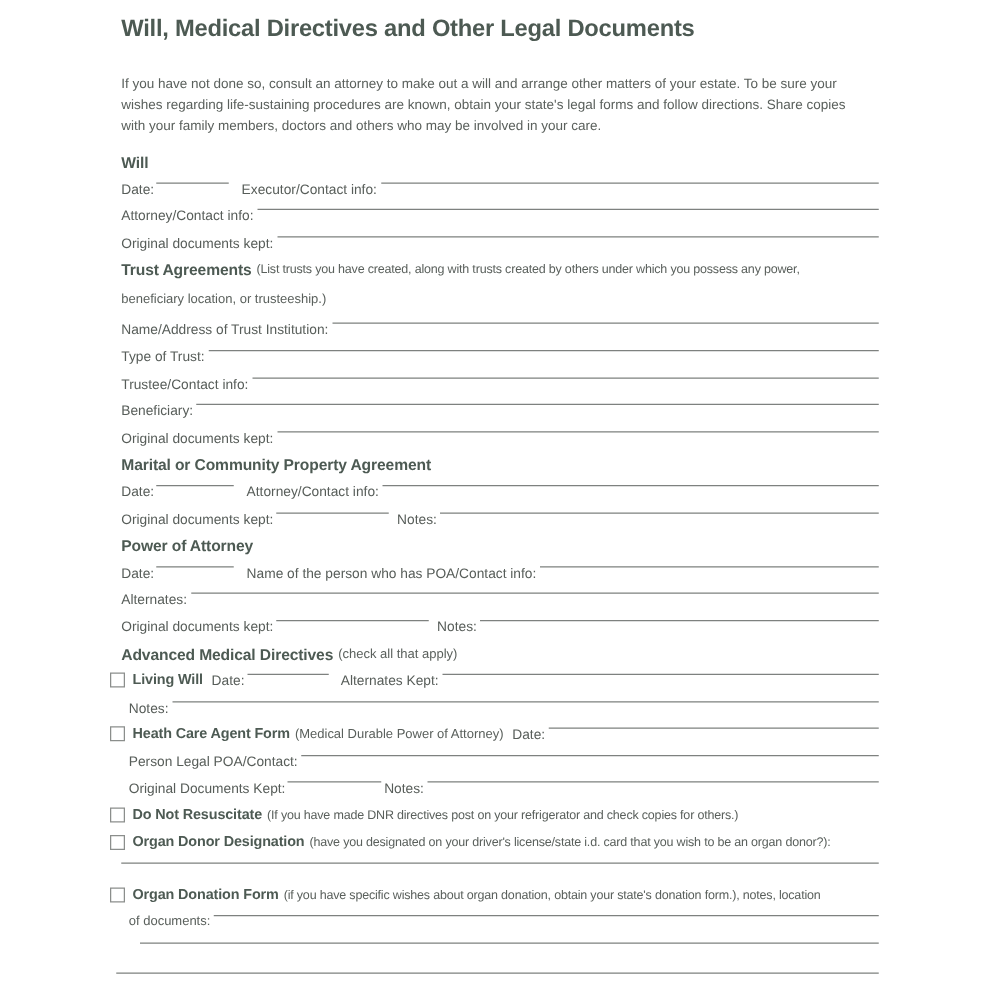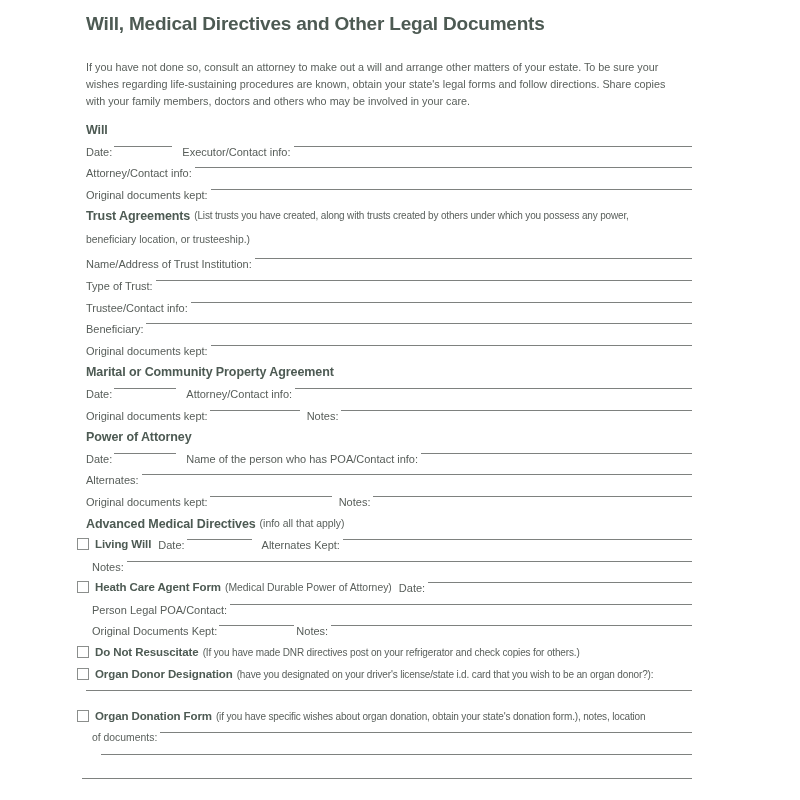--- a/index.html
+++ b/index.html
@@ -1,18 +1,18 @@
 <!DOCTYPE html>
 <html><head>
 <meta charset="utf-8">
 <style>
   * { margin:0; padding:0; box-sizing:border-box; }
   html,body { width:800px; height:800px; background:#ffffff; overflow:hidden;
               font-family:"Liberation Sans","DejaVu Sans",sans-serif; }
-  .sheet { position:absolute; left:86px; top:12px; width:606px; color:#575d59; }
+  .sheet { position:absolute; left:97px; top:12px; width:606px; color:#575d59; }
 
   .title { font-size:19px; font-weight:bold; color:#4d5a53; letter-spacing:-0.2px; line-height:24px; }
   .intro { margin-top:23px; font-size:10.8px; line-height:17px; color:#5a605c; width:600px; }
 
   .rows { margin-top:13px; }
   .row { display:flex; align-items:flex-start; height:21.6px; white-space:nowrap; }
   .row > * { flex:0 0 auto; }
 
   .h { font-size:12.5px; font-weight:bold; color:#4d5a53; letter-spacing:-0.1px; line-height:14px; }
   .lbl { font-size:11px; color:#575d59; line-height:14px; }
@@ -123,21 +123,21 @@
     </div>
     <div class="row">
       <span class="lbl">Original documents kept:</span>
       <span class="blank w122"></span>
       <span class="lbl sgap">Notes:</span>
       <span class="fill"></span>
     </div>
 
     <div class="row">
       <span class="h">Advanced Medical Directives</span>
-      <span class="note">(info all that apply)</span>
+      <span class="note">(check all that apply)</span>
     </div>
 
     <div class="row cbrow">
       <span class="cb"></span>
       <span class="b">Living Will</span>
       <span class="lbl sgap">Date:</span>
       <span class="blank w65"></span>
       <span class="lbl gap">Alternates Kept:</span>
       <span class="fill"></span>
     </div>

